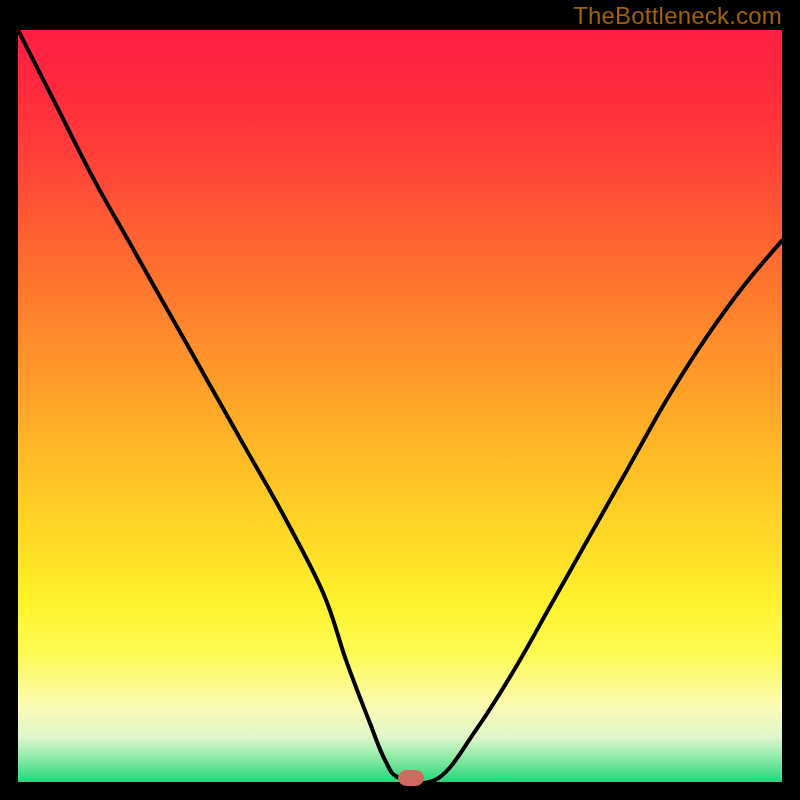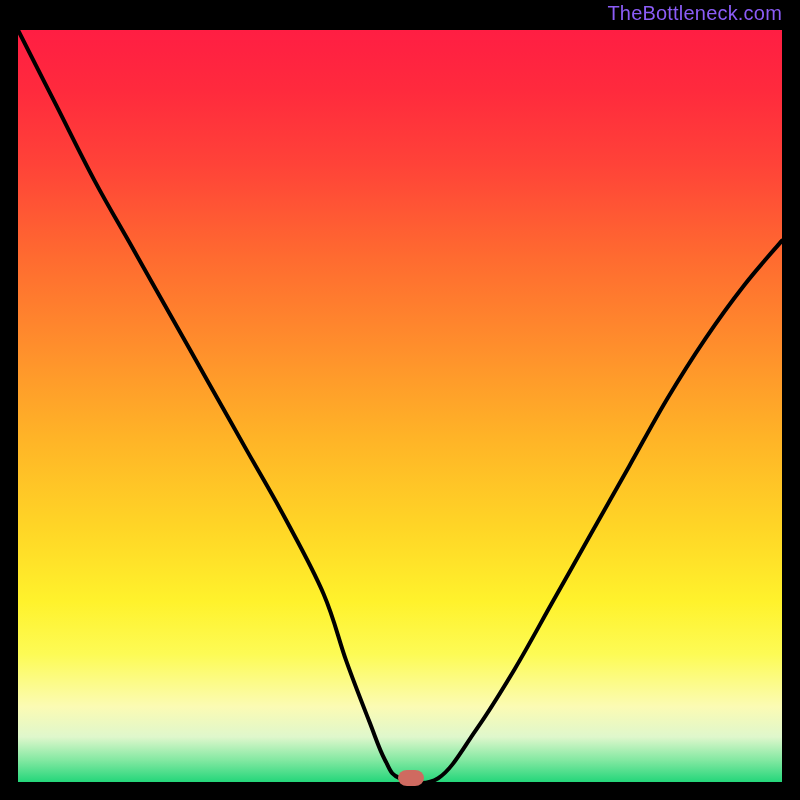--- a/index.html
+++ b/index.html
@@ -14,22 +14,22 @@
   .frame {
     position: relative;
     width: 800px;
     height: 800px;
     background: #000;
   }
   .watermark {
     position: absolute;
     top: 2px;
     right: 18px;
-    color: #8b5cf6;
-    font-size: 20px;
+    color: #a16207;
+    font-size: 24px;
     font-weight: 500;
     letter-spacing: 0.2px;
     z-index: 20;
   }
   .plot-area {
     position: absolute;
     left: 18px;
     top: 30px;
     width: 764px;
     height: 752px;

